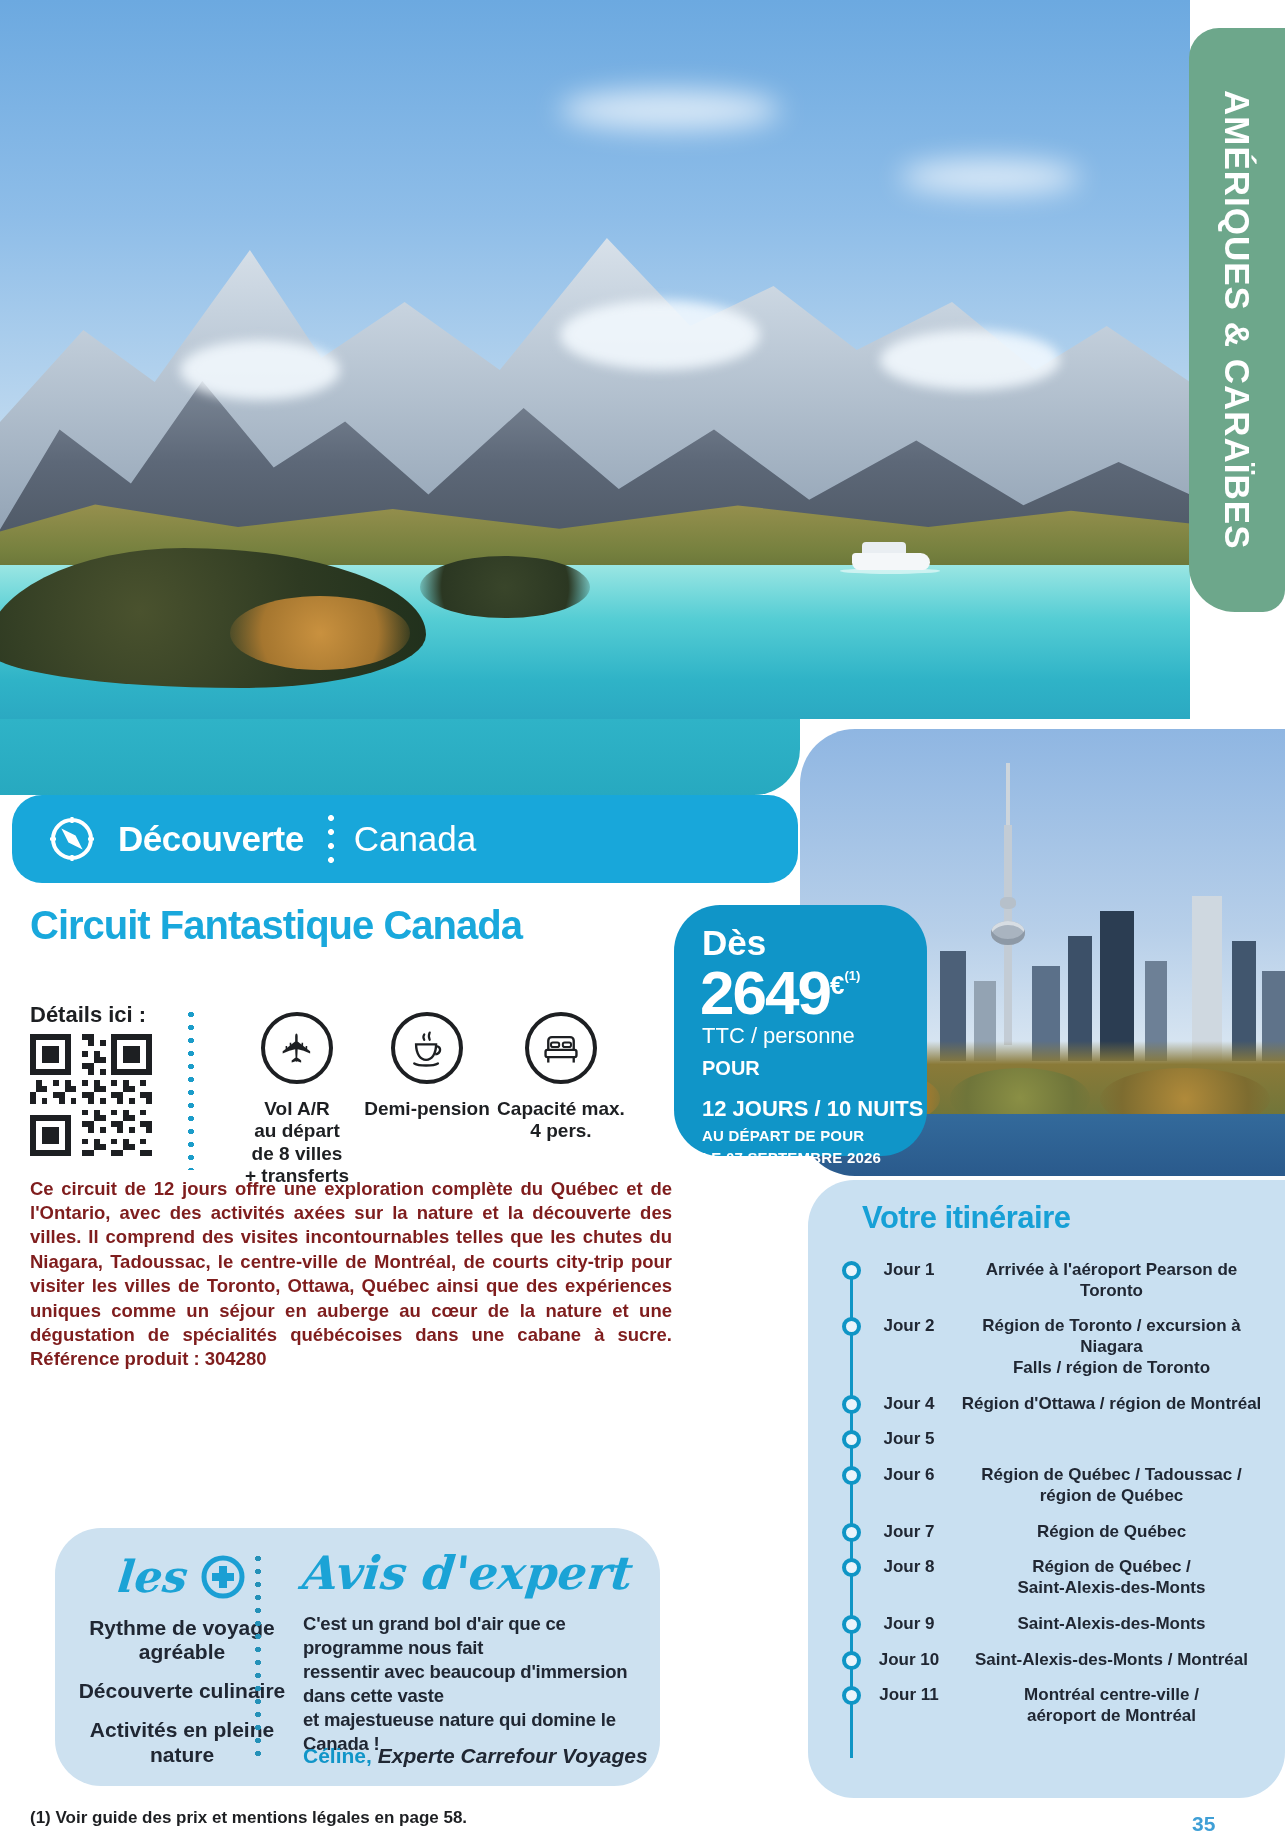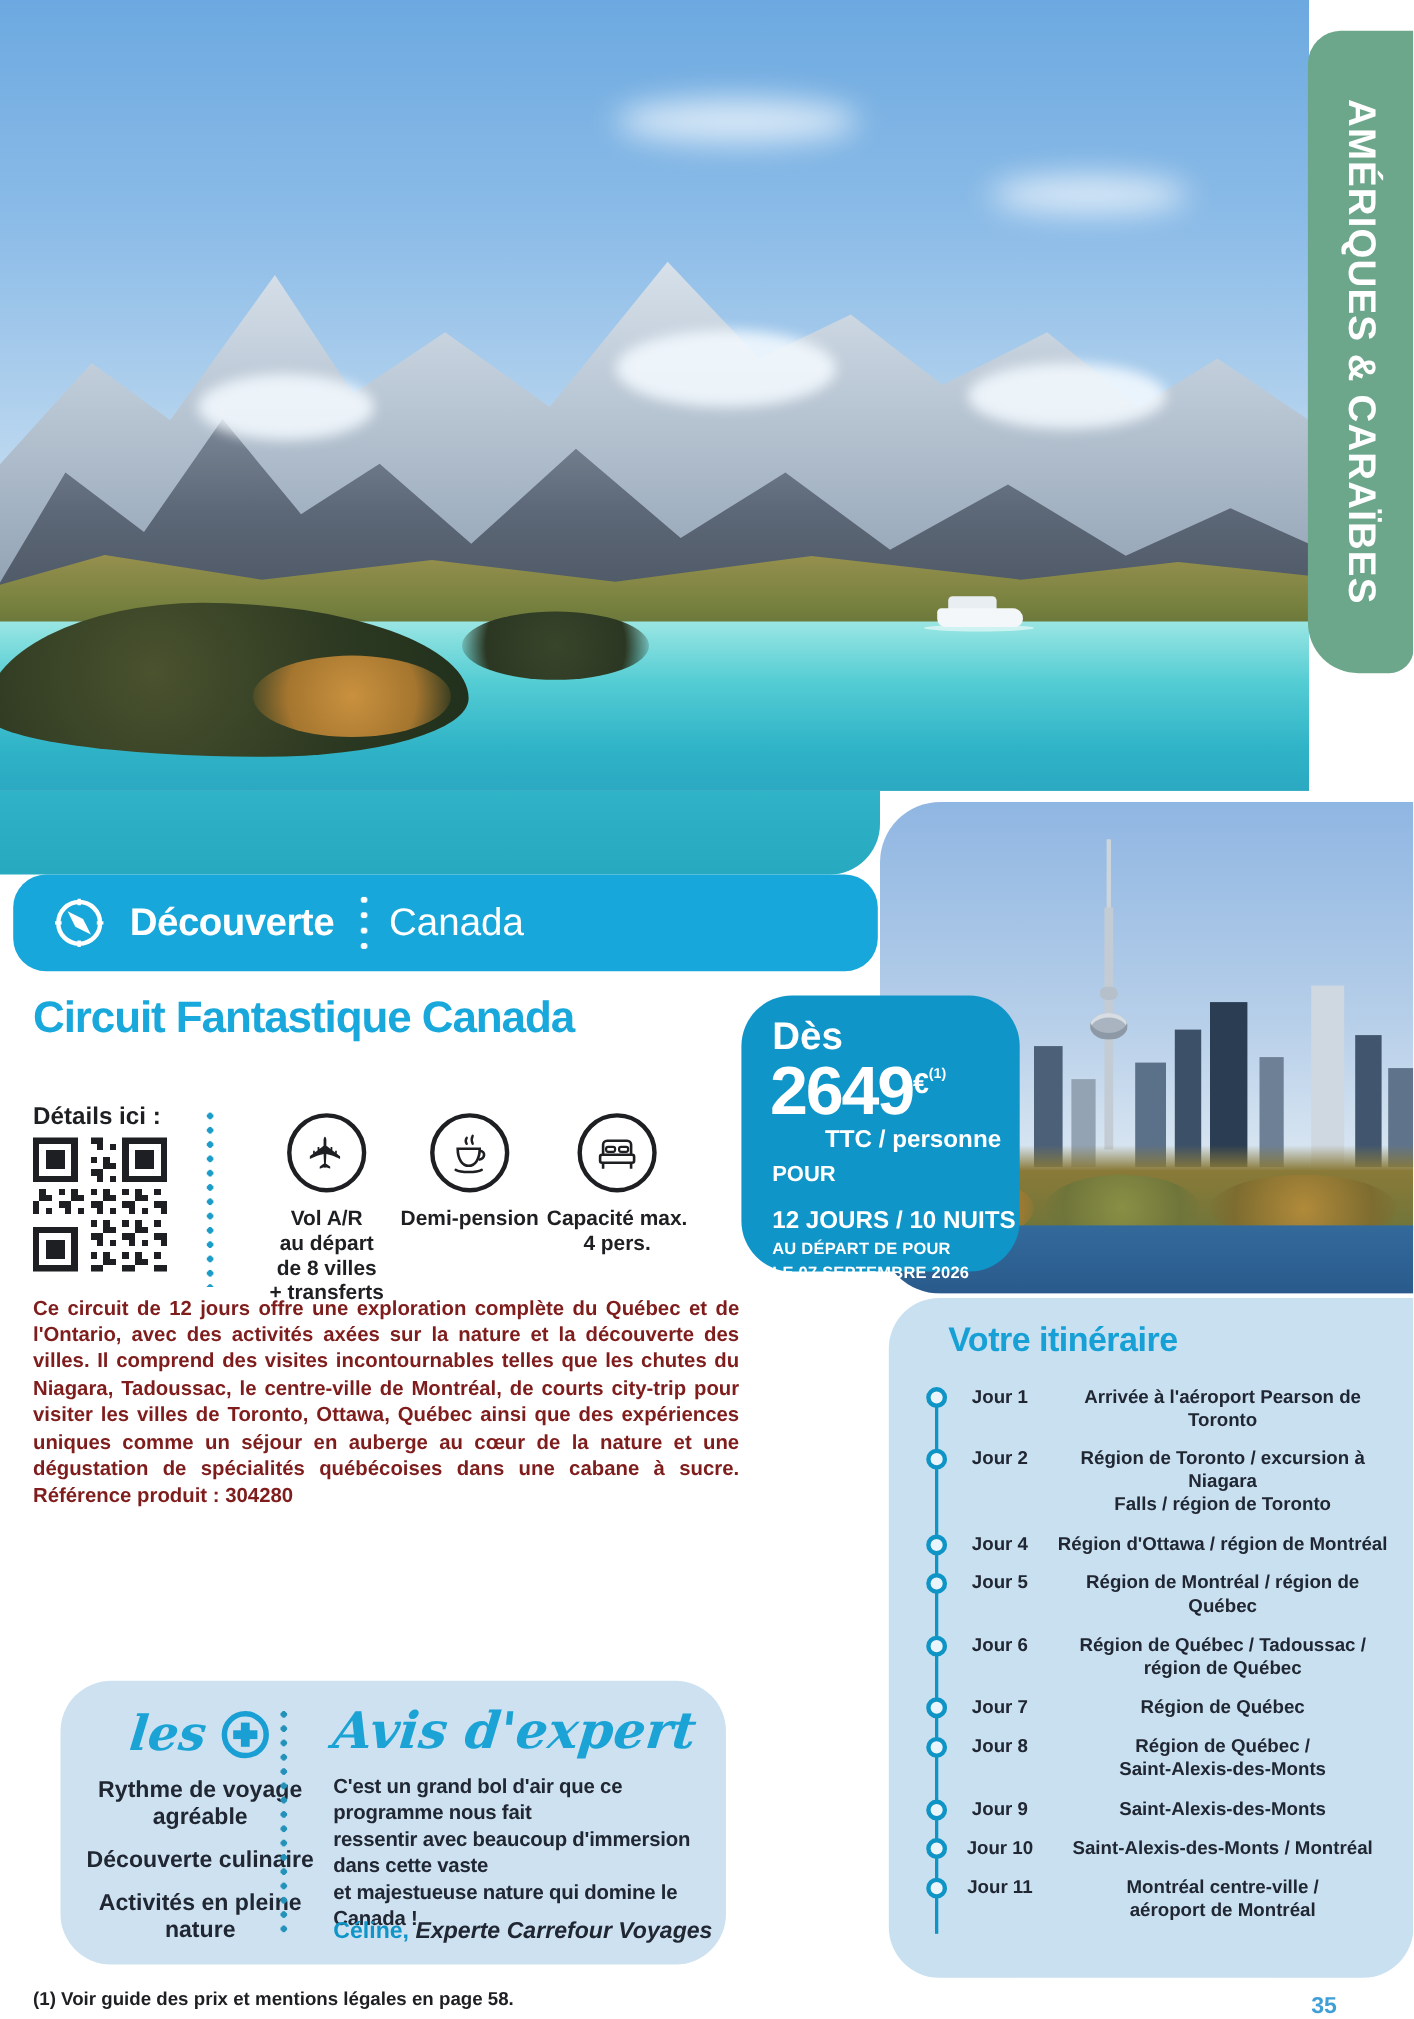--- a/index.html
+++ b/index.html
@@ -73,21 +73,21 @@
   .toronto .cn-antenna{position:absolute;left:206px;top:34px;width:4px;height:64px;background:#cdd5dc;}
 
   
   .price{position:absolute;left:674px;top:905px;width:253px;height:251px;background:#1095c8;
       border-radius:46px;z-index:6;color:#fff;padding:20px 0 0 28px;box-sizing:border-box;}
   .price .des{font-size:35px;font-weight:800;line-height:1.05;}
   .price .amount-row{display:flex;align-items:flex-start;margin:2px 0 0 -2px;}
   .price .amount{font-size:62px;font-weight:900;letter-spacing:-2px;line-height:.92;}
   .price .cur{font-size:26px;font-weight:900;margin-top:6px;}
   .price .ref{font-size:13px;font-weight:800;margin-top:4px;}
-  .price .unit{font-size:22px;font-weight:700;margin-top:2px;margin-left:48px;}
+  .price .unit{font-size:22px;font-weight:400;margin-top:2px;}
   .price .for{font-size:20px;font-weight:800;margin-top:8px;}
   .price .dur{font-size:22px;font-weight:800;margin-top:16px;}
   .price .dep,.price .date{font-size:15px;font-weight:800;margin-top:5px;letter-spacing:.2px;}
   .price .transport{font-size:15px;font-weight:600;margin-top:5px;}
 
   
   .main-title{position:absolute;left:30px;top:903px;font-size:40px;font-weight:800;color:#19a8dc;letter-spacing:-1px;}
   .details-label{position:absolute;left:30px;top:1002px;font-size:22px;font-weight:800;color:#1d1f22;}
   .qr{position:absolute;left:30px;top:1034px;width:122px;height:122px;}
   .vdots-teal{position:absolute;left:188px;top:1008px;width:6px;height:162px;
@@ -408,21 +408,20 @@
 
     <div class="itn-row">
       <div class="itn-dot"></div>
       <div class="itn-day">Jour 4</div>
       <div class="itn-desc">Région d'Ottawa / région de Montréal</div>
     </div>
 
     <div class="itn-row">
       <div class="itn-dot"></div>
       <div class="itn-day">Jour 5</div>
-      <div class="itn-desc">Région de Montréal / région de Québec</div>
     </div>
 
     <div class="itn-row">
       <div class="itn-dot"></div>
       <div class="itn-day">Jour 6</div>
       <div class="itn-desc">Région de Québec / Tadoussac /
 région de Québec</div>
     </div>
 
     <div class="itn-row">

